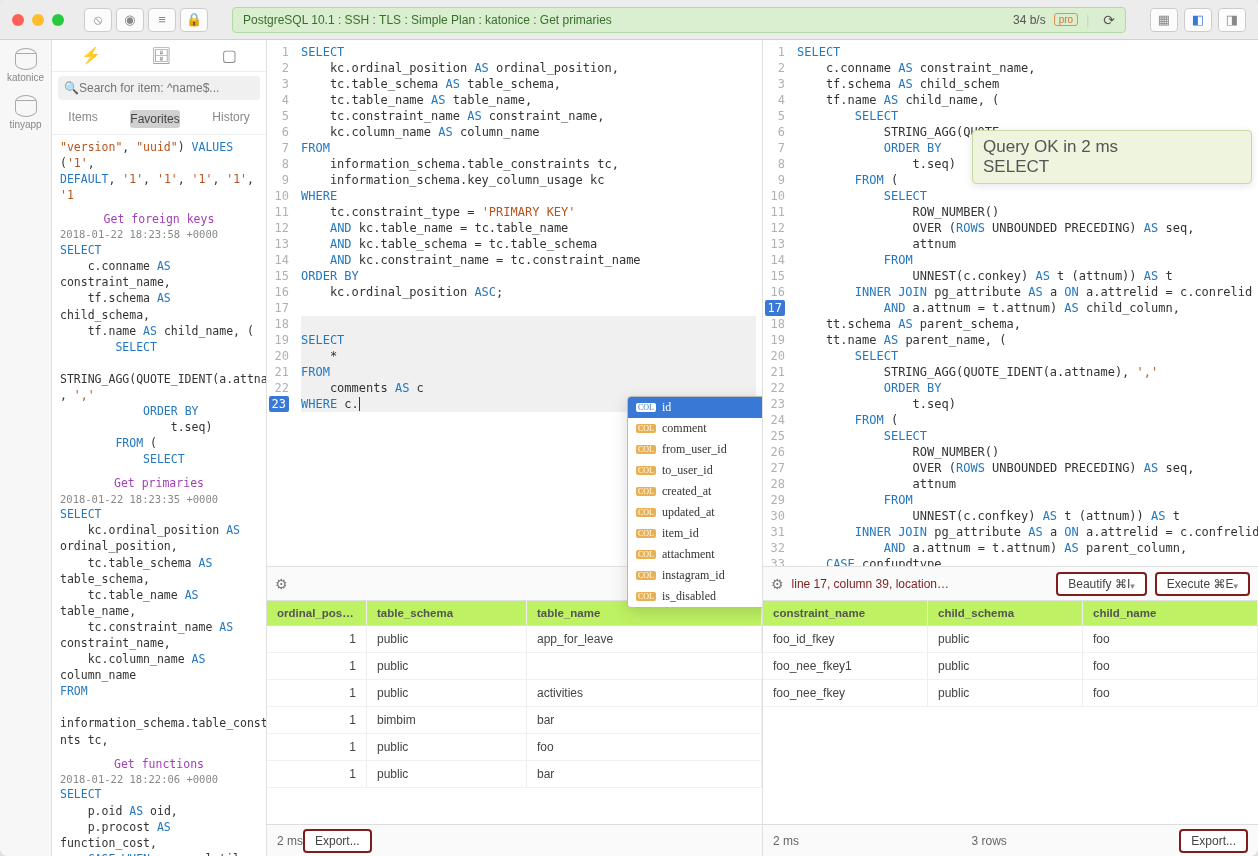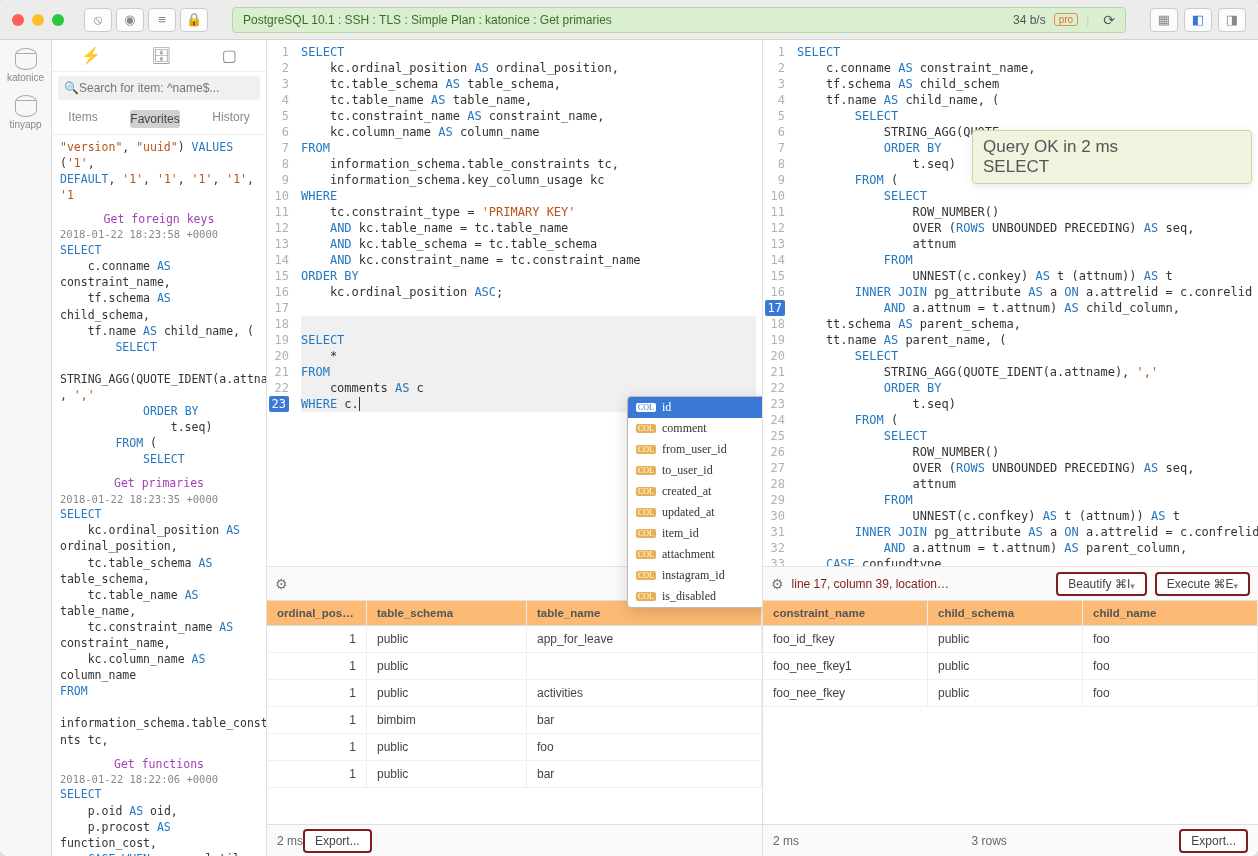--- a/index.html
+++ b/index.html
@@ -49,21 +49,21 @@
 .ac-row.sel .ac-badge { background:#fff; color:#3a78d6; }
 .ac-name { flex:1; }
 .notif { position:absolute; right: 6px; top: 90px; width: 280px; background:#eef4de; border:1px solid #c8d9a5; border-radius:4px; padding:6px 10px; font-size:17px; color:#555; z-index:40; box-shadow:0 2px 8px rgba(0,0,0,0.1); }
 .notif .t1 { font-weight:500; }
 .btnbar { height: 34px; border-top:1px solid #e0e0e0; display:flex; align-items:center; gap:8px; padding: 0 8px; background:#fafafa; font-size:12px; }
 .btnbar .gear { color:#777; cursor:pointer; font-size:14px; }
 .btnbar .loc { color:#7f1d1d; flex:1; white-space:nowrap; overflow:hidden; text-overflow:ellipsis; }
 .btn { border:2px solid #7f1d1d; background:#fff; border-radius:4px; padding: 3px 10px; cursor:pointer; color:#444; display:flex; align-items:flex-end; }
 .btn .caret { font-size:9px; color:#888; }
 .results { height: 256px; border-top:1px solid #e0e0e0; display:flex; flex-direction:column; overflow:hidden; }
-.rhead { display:flex; background:#fdba74; border-bottom:1px solid #ddd; font-weight:600; font-size:11.5px; color:#555; }
+.rhead { display:flex; background:#bef264; border-bottom:1px solid #ddd; font-weight:600; font-size:11.5px; color:#555; }
 .rhead > div, .rrow > div { padding: 6px 10px; border-right:1px solid #eee; overflow:hidden; white-space:nowrap; text-overflow:ellipsis; }
 .rbody { flex:1; overflow:auto; font-size:12px; color:#444; }
 .rrow { display:flex; border-bottom:1px solid #f0f0f0; }
 .rfoot { height: 32px; border-top:1px solid #ddd; display:flex; align-items:center; padding: 0 10px; font-size:12px; color:#666; background:#fafafa; }
 .rfoot .mid { flex:1; text-align:center; }
 .col-a { width: 100px; text-align:right; } .col-b { width: 160px; } .col-c { flex:1; }
 .col-d { width: 165px; } .col-e { width: 155px; } .col-f { flex:1; }
 </style>
 </head>
 <body>

